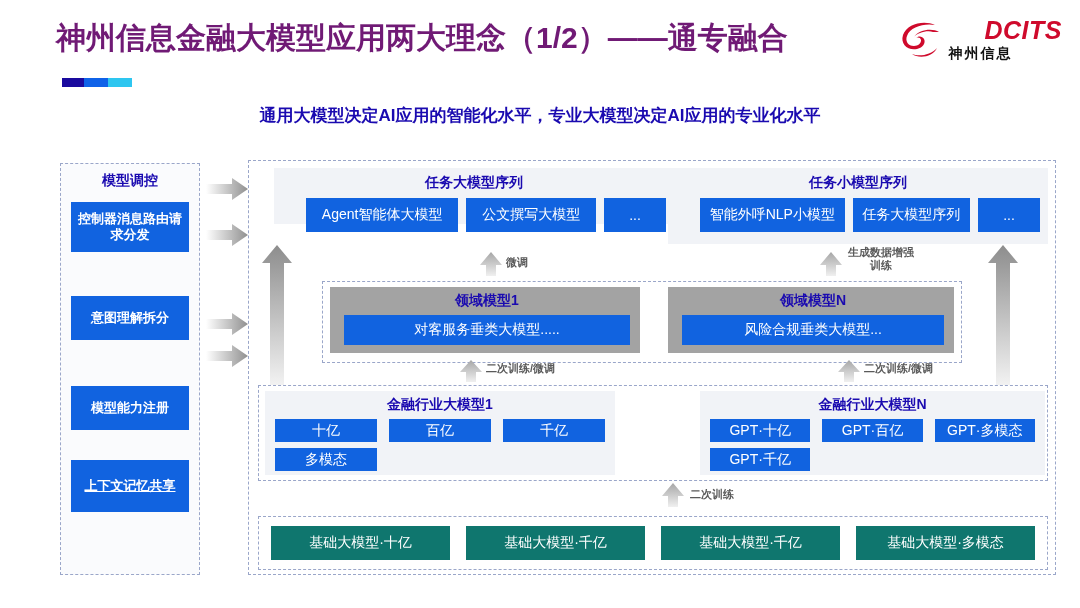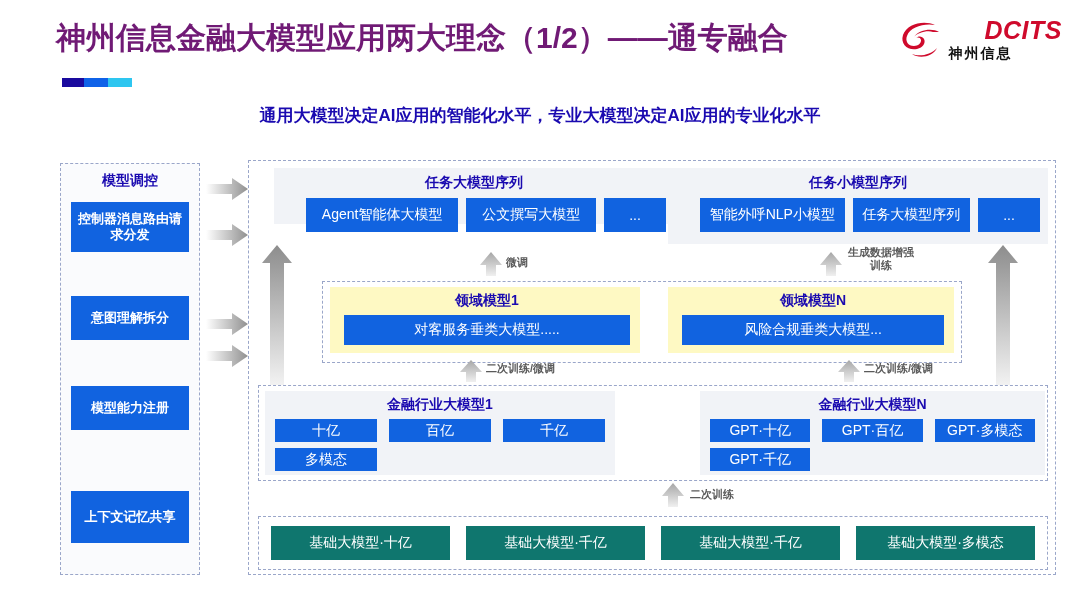--- a/index.html
+++ b/index.html
@@ -62,21 +62,21 @@
     background:#1163e0;color:#fff;
     font-size:13px;font-weight:bold;
     text-align:center;
     display:flex;align-items:center;justify-content:center;
     line-height:1.25;
     box-sizing:border-box;padding:4px 4px;
   }
   .lb1{height:50px;margin-top:2px;}
   .lb2{height:44px;margin-top:44px;}
   .lb3{height:44px;margin-top:46px;}
-  .lb4{height:52px;margin-top:61px;}
+  .lb4{height:52px;margin-top:30px;text-decoration:underline;}
 
   
   .rarrow{position:absolute;width:42px;height:22px;}
 
   
   .main-area{
     position:absolute;left:248px;top:160px;
     width:808px;height:415px;
     border:1px dashed #9aa6c9;
     box-sizing:border-box;
@@ -109,21 +109,21 @@
 
   
   .domain-band{
     position:absolute;
     border:1px dashed #9aa6c9;
     box-sizing:border-box;
     background:transparent;
   }
   .domain-cell{
     position:absolute;
-    background:#fef9c3;
+    background:#a3a3a3;
     box-sizing:border-box;
     padding:5px 10px 9px 14px;
   }
   .domain-title{
     text-align:center;font-size:14px;font-weight:bold;color:#1a0ab0;
     margin-bottom:5px;
   }
   .domain-chip{
     background:#1163e0;color:#fff;font-size:14px;
     height:30px;display:flex;align-items:center;justify-content:center;

